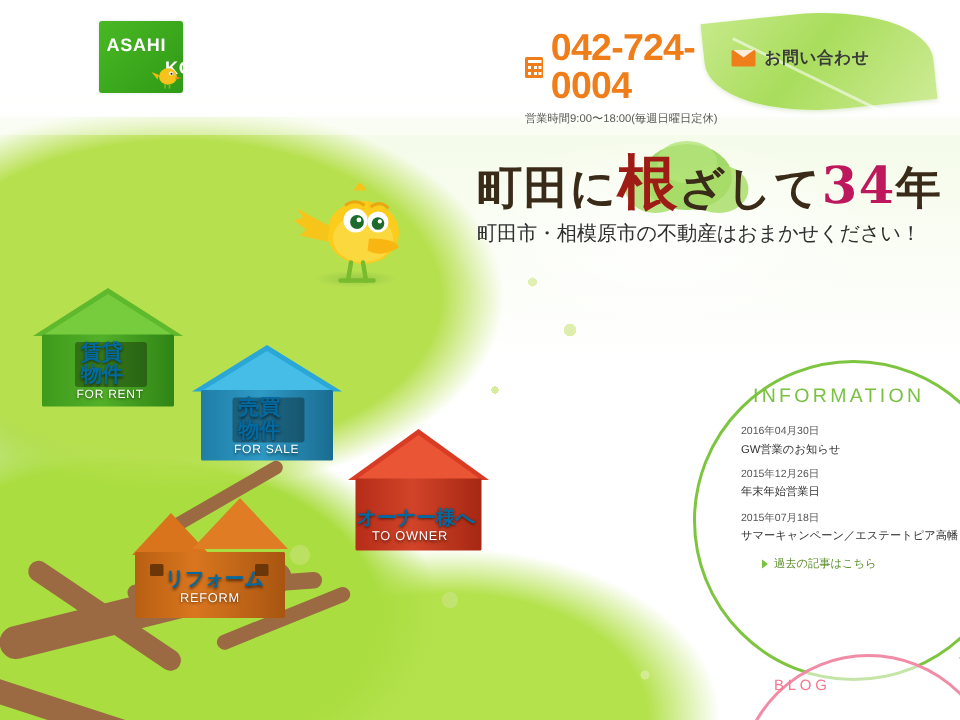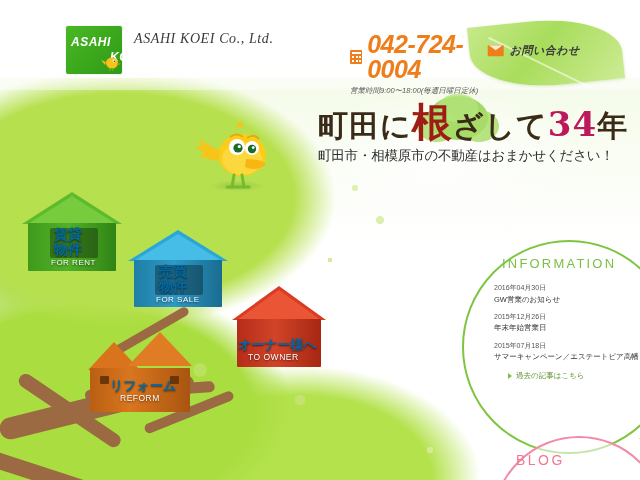--- a/index.html
+++ b/index.html
@@ -42,21 +42,21 @@
   .bg-leafmist{
     position:absolute;left:240px;top:60px;width:400px;height:200px;
     background:radial-gradient(ellipse 200px 100px at 200px 100px, rgba(255,255,255,.92) 0%, rgba(255,255,255,0) 70%);
   }
 
   
   .trunk{position:absolute;left:-10px;top:330px;width:250px;height:160px;}
   .branch{position:absolute;background:#9b6a43;border-radius:40px;transform-origin:0 50%;}
 
   
-  .header{position:absolute;left:0;top:12px;width:508px;height:78px;z-index:40;font-style:italic;}
+  .header{position:absolute;left:0;top:0;width:508px;height:78px;z-index:40;}
   .logo-wrap{position:absolute;left:66px;top:14px;display:flex;align-items:flex-start;}
   .logo-box{
     width:56px;height:48px;background:#3faa1e;border-radius:2px;position:relative;
     box-shadow:0 0 0 1px rgba(0,0,0,.04);
     background-image:linear-gradient(135deg,#49b824 0%,#2f9a16 100%);
   }
   .logo-box .ln{
     position:absolute;left:5px;width:46px;color:#fff;font-weight:bold;
     font-size:12px;letter-spacing:.5px;font-family:"Liberation Sans",sans-serif;
   }
@@ -167,21 +167,21 @@
   .news-title{font-size:7.5px;color:#333;letter-spacing:0;line-height:1.5;}
   .info-more{margin-top:9px;margin-left:14px;font-size:7.5px;color:#5c8f2a;cursor:pointer;display:flex;align-items:center;}
   .info-more .tri{width:0;height:0;border-left:4px solid #7ac143;border-top:3px solid transparent;border-bottom:3px solid transparent;margin-right:4px;}
 
   
   .blog-circle{
     position:absolute;left:492px;top:436px;width:170px;height:170px;border-radius:50%;
     border:2px solid #f28ca6;z-index:20;background:rgba(255,255,255,.55);cursor:pointer;
   }
   .blog-label{
-    position:absolute;left:516px;top:452px;color:#f4768f;font-size:14px;letter-spacing:2.5px;z-index:26;cursor:pointer;
+    position:absolute;left:516px;top:452px;color:#f4768f;font-size:10px;letter-spacing:2.5px;z-index:26;cursor:pointer;
   }
 </style>
 </head>
 <body>
 
 <div id="stage">
 
   <div class="bg-white"></div>
   <div class="bg-green-wash"></div>
   <div class="bg-splatter"></div>
@@ -206,21 +206,20 @@
         <svg class="logo-bird" viewBox="0 0 20 20">
           <ellipse cx="11" cy="10" rx="6" ry="5.5" fill="#f7c21c"></ellipse>
           <circle cx="13" cy="8" r="1.4" fill="#fff"></circle>
             <circle cx="13.3" cy="8.2" r=".7" fill="#222"></circle>
           <path d="M16 10 L20 11 L16 12 Z" fill="#f08a18"></path>
           <path d="M5 9 L0 7 L4 12 Z" fill="#f5b810"></path>
           <path d="M9 15 L9 18 M12 15 L12 18" stroke="#7ab82a" stroke-width="1.1"></path>
         </svg>
       </div>
       <div class="logo-text">
-        <div class="co-en">ASAHI KOEI Co., Ltd.</div>
       </div>
     </div>
 
     <div class="tel-wrap">
       <div class="tel-row">
         <span class="tel-icon"></span>
         <span class="tel-num">042-724-0004</span>
       </div>
       <div class="tel-hours">営業時間9:00〜18:00(毎週日曜日定休)</div>
     </div>

